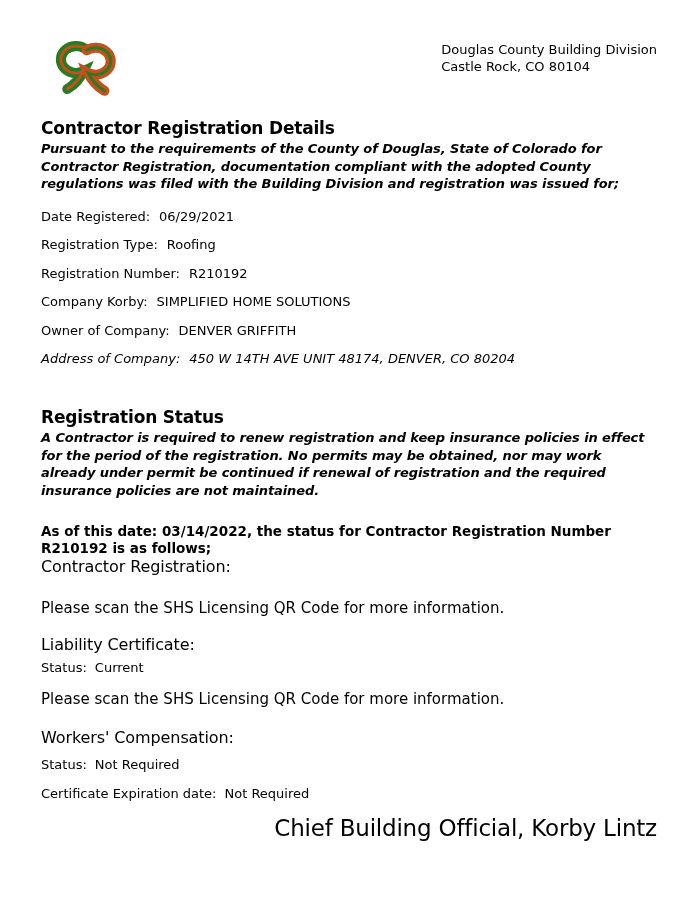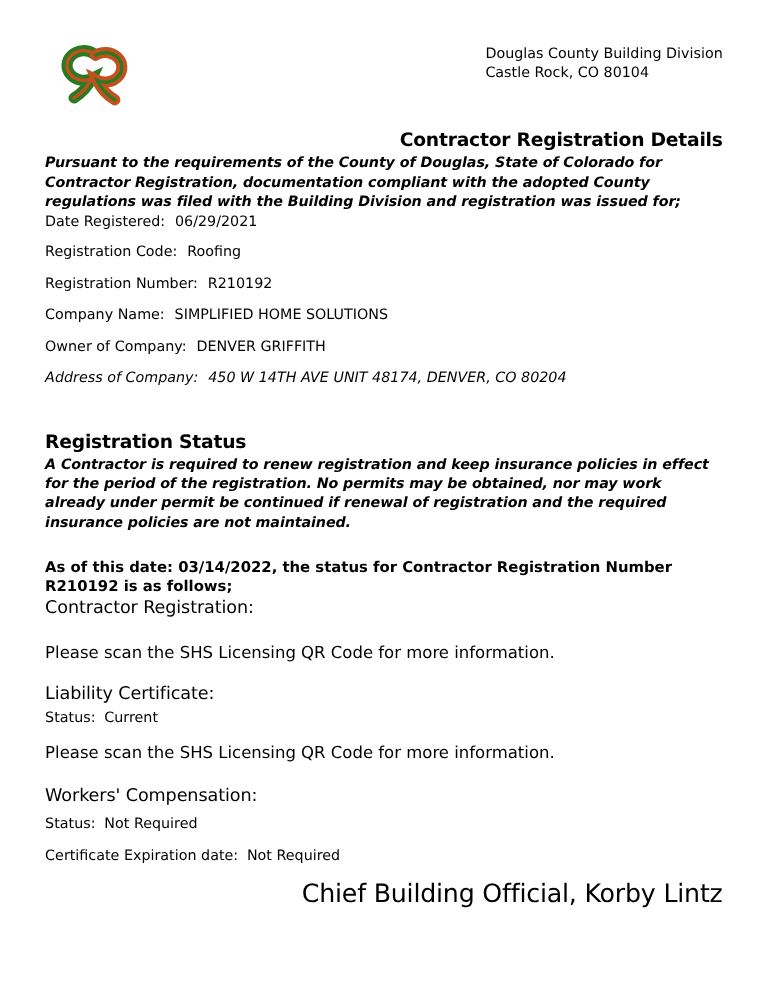--- a/index.html
+++ b/index.html
@@ -21,30 +21,30 @@
 
   .header{display:flex;align-items:flex-start;justify-content:space-between;}
   .logo{width:88px;height:64px;flex:0 0 auto;}
   .logo-main-green{stroke:var(--logo-green);}
   .logo-main-orange{stroke:var(--logo-orange);}
   .logo-stripe-green{stroke:var(--logo-green);}
   .logo-stripe-orange{stroke:var(--logo-orange);}
   .header-text{margin-left:8px;padding-top:5px;font-size:13px;line-height:17px;}
 
   .section-title{font-size:17px;font-weight:bold;margin:0;letter-spacing:-0.2px;}
-  #details-title{margin-top:18px;text-align:right;}
+  #details-title{margin-top:18px;}
   #status-title{margin-top:40px;}
 
   .intro{
     font-size:13px;font-weight:bold;font-style:italic;
     line-height:17.5px;margin:2px 0 0 0;max-width:622px;
     letter-spacing:-0.1px;
   }
 
-  .details{}
+  .details{margin-top:15px;}
   .detail-row{font-size:13px;line-height:17px;margin-bottom:11.5px;}
   .detail-row:last-child{margin-bottom:0;font-style:italic;}
   .dvalue{margin-left:9px;}
 
   .asof{font-size:13.5px;font-weight:bold;line-height:17px;margin:24px 0 0 0;max-width:632px;}
 
   .subheading{font-size:16px;font-weight:normal;margin:0;letter-spacing:-0.1px;}
   #cr-title{}
   #lc-title{margin-top:18px;}
   #wc-title{margin-top:20px;}
@@ -86,27 +86,27 @@
   </header>
 
   <h1 class="section-title" id="details-title">Contractor Registration Details</h1>
   <p class="intro">Pursuant to the requirements of the County of Douglas, State of Colorado for Contractor Registration, documentation compliant with the adopted County regulations was filed with the Building Division and registration was issued for;</p>
 
   <div class="details">
     <div class="detail-row">
       <span class="dlabel">Date Registered:</span><span class="dvalue">06/29/2021</span>
     </div>
     <div class="detail-row">
-      <span class="dlabel">Registration Code:</span><span class="dvalue">Roofing</span>
+      <span class="dlabel">Registration Type:</span><span class="dvalue">Roofing</span>
     </div>
     <div class="detail-row">
       <span class="dlabel">Registration Number:</span><span class="dvalue">R210192</span>
     </div>
     <div class="detail-row">
-      <span class="dlabel">Company Name:</span><span class="dvalue">SIMPLIFIED HOME SOLUTIONS</span>
+      <span class="dlabel">Company Korby:</span><span class="dvalue">SIMPLIFIED HOME SOLUTIONS</span>
     </div>
     <div class="detail-row">
       <span class="dlabel">Owner of Company:</span><span class="dvalue">DENVER GRIFFITH</span>
     </div>
     <div class="detail-row">
       <span class="dlabel">Address of Company:</span><span class="dvalue">450 W 14TH AVE UNIT 48174, DENVER, CO 80204</span>
     </div>
   </div>
 
   <h1 class="section-title" id="status-title">Registration Status</h1>

